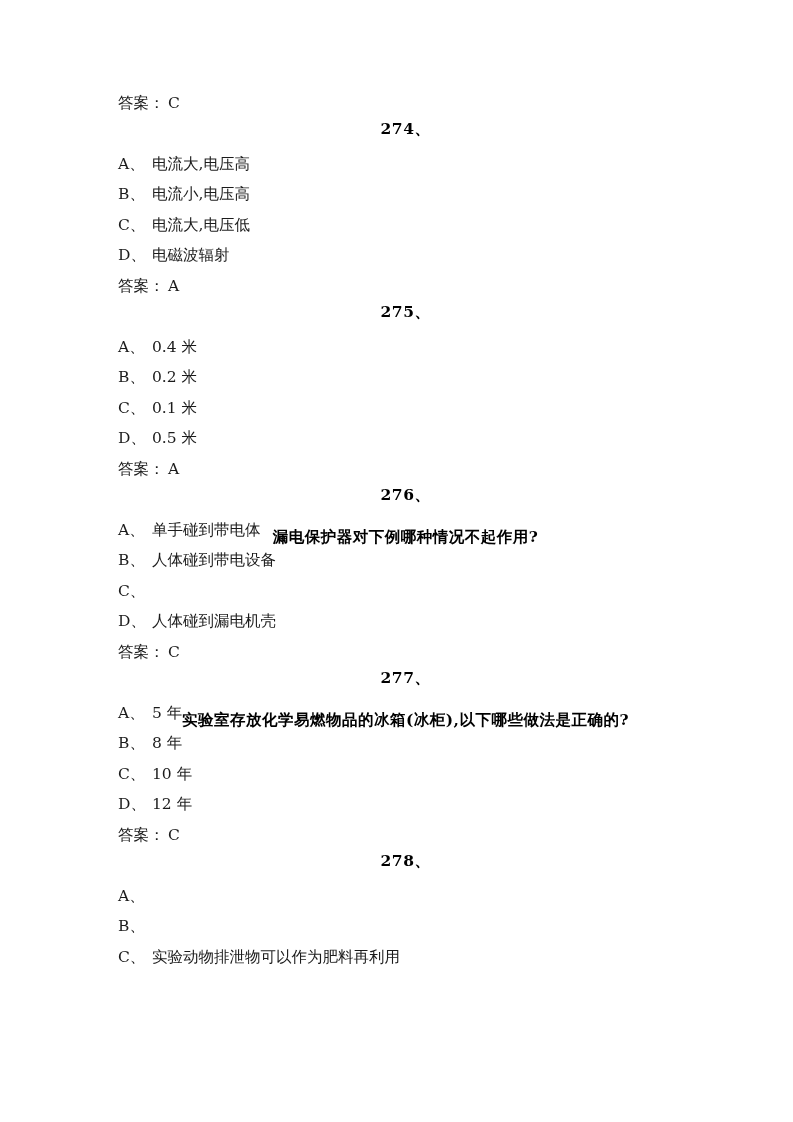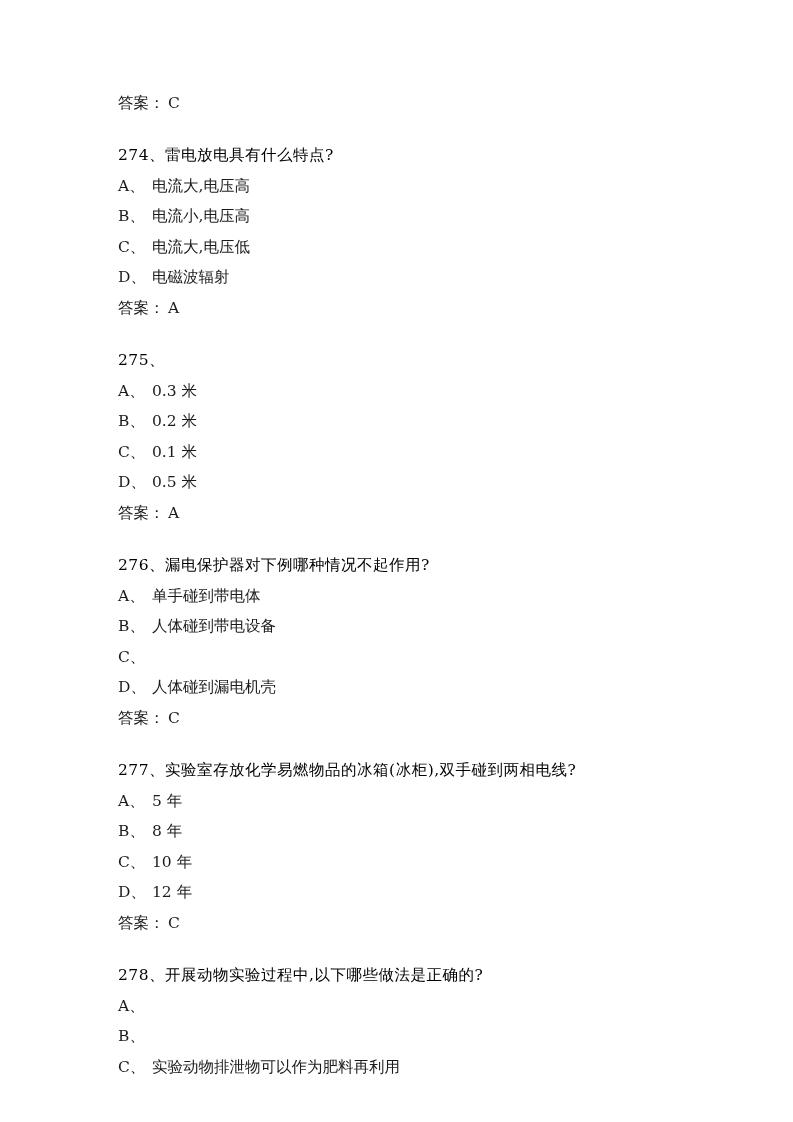--- a/index.html
+++ b/index.html
@@ -19,44 +19,44 @@
     padding: 88px 100px 0 118px;
     overflow: hidden;
   }
   .line {
     height: 30.5px;
     display: flex;
     align-items: center;
     white-space: nowrap;
   }
   .heading-line {
-    margin-top: 22px;
-    font-weight: normal;
+    margin-top: 0;
+    font-weight: bold;
     color: #000000;
     letter-spacing: 0.5px;
+    flex-direction: column;
   }
   .q-number { flex: 0 0 42px; }
   .opt-letter { flex: 0 0 34px; }
   .answer-label { flex: 0 0 50px; }
   .answer-value { }
 </style>
 </head>
 <body>
 
 <div class="page">
 
   <div class="line">
     <span class="answer-label">答案：</span>
     <span class="answer-value">C</span>
   </div>
 
   <div>
     <div class="line heading-line">
       <span class="q-number">274、</span>
-      <span class="q-title">雷电放电具有什么特点?</span>
     </div>
     <div class="line">
       <span class="opt-letter">A、</span>
       <span class="opt-text">电流大,电压高</span>
     </div>
     <div class="line">
       <span class="opt-letter">B、</span>
       <span class="opt-text">电流小,电压高</span>
     </div>
     <div class="line">
@@ -72,21 +72,21 @@
       <span class="answer-value">A</span>
     </div>
   </div>
 
   <div>
     <div class="line heading-line">
       <span class="q-number">275、</span>
     </div>
     <div class="line">
       <span class="opt-letter">A、</span>
-      <span class="opt-text">0.3 米</span>
+      <span class="opt-text">0.4 米</span>
     </div>
     <div class="line">
       <span class="opt-letter">B、</span>
       <span class="opt-text">0.2 米</span>
     </div>
     <div class="line">
       <span class="opt-letter">C、</span>
       <span class="opt-text">0.1 米</span>
     </div>
     <div class="line">
@@ -121,21 +121,21 @@
     </div>
     <div class="line">
       <span class="answer-label">答案：</span>
       <span class="answer-value">C</span>
     </div>
   </div>
 
   <div>
     <div class="line heading-line">
       <span class="q-number">277、</span>
-      <span class="q-title">实验室存放化学易燃物品的冰箱(冰柜),双手碰到两相电线?</span>
+      <span class="q-title">实验室存放化学易燃物品的冰箱(冰柜),以下哪些做法是正确的?</span>
     </div>
     <div class="line">
       <span class="opt-letter">A、</span>
       <span class="opt-text">5 年</span>
     </div>
     <div class="line">
       <span class="opt-letter">B、</span>
       <span class="opt-text">8 年</span>
     </div>
     <div class="line">
@@ -148,21 +148,20 @@
     </div>
     <div class="line">
       <span class="answer-label">答案：</span>
       <span class="answer-value">C</span>
     </div>
   </div>
 
   <div>
     <div class="line heading-line">
       <span class="q-number">278、</span>
-      <span class="q-title">开展动物实验过程中,以下哪些做法是正确的?</span>
     </div>
     <div class="line">
       <span class="opt-letter">A、</span>
     </div>
     <div class="line">
       <span class="opt-letter">B、</span>
     </div>
     <div class="line">
       <span class="opt-letter">C、</span>
       <span class="opt-text">实验动物排泄物可以作为肥料再利用</span>

